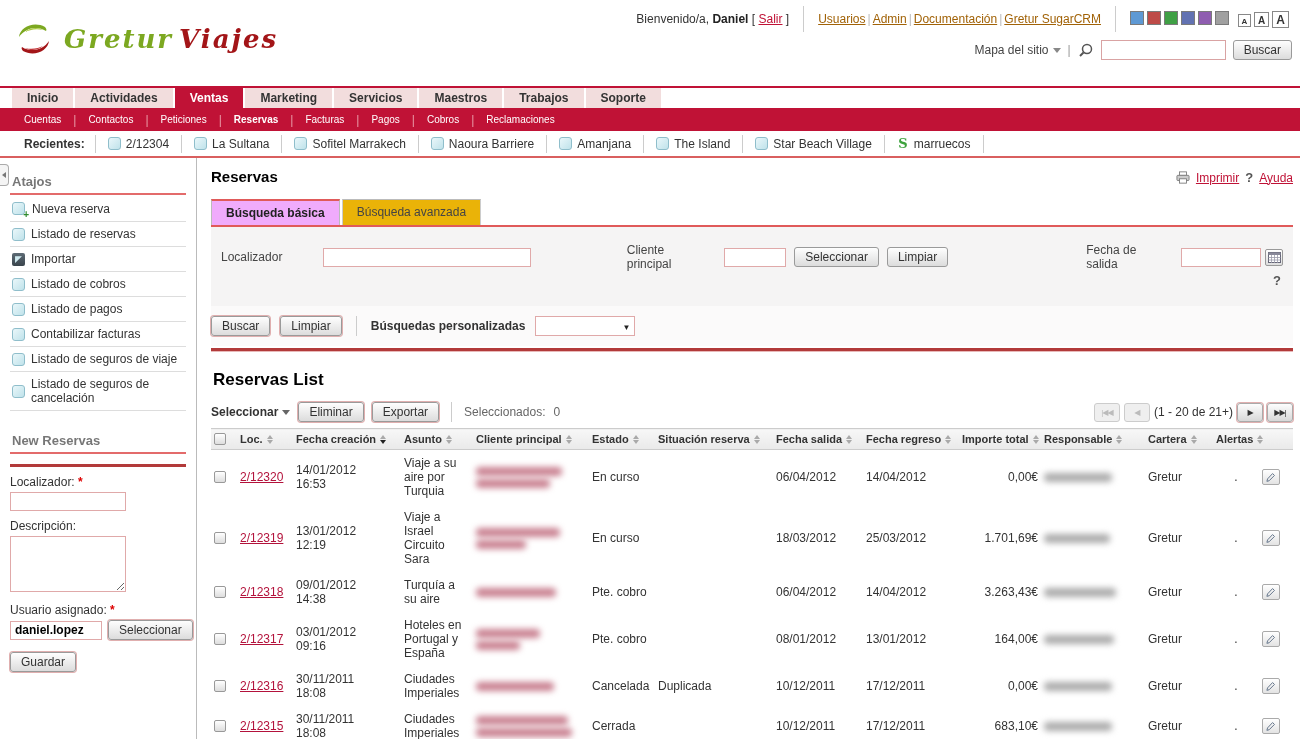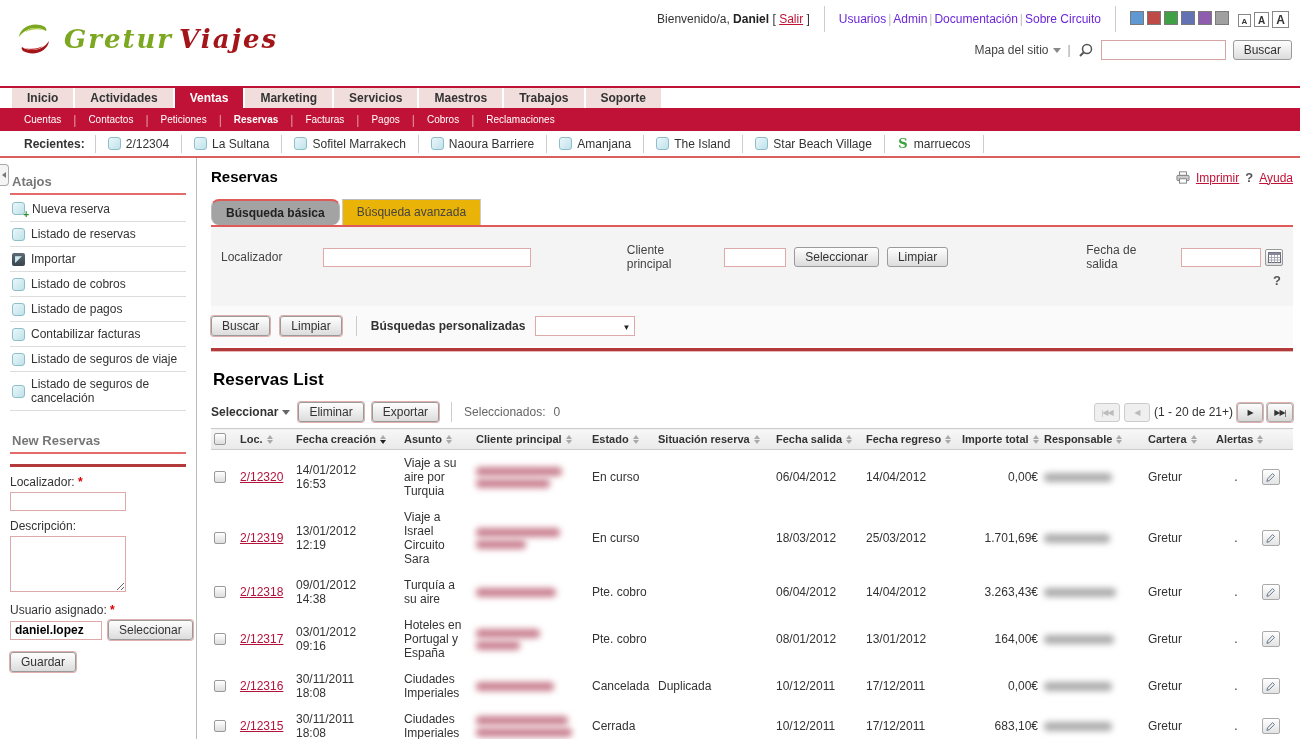--- a/index.html
+++ b/index.html
@@ -9,21 +9,21 @@
 
   
   .topbar { position:relative; height:86px; background:#fff; }
   .logo { position:absolute; left:12px; top:18px; display:flex; align-items:center; }
   .logo-text { margin-left:8px; font-family:"DejaVu Serif", serif; font-style:italic;
     font-weight:bold; font-size:26px; letter-spacing:2px; }
   .logo-text .g1 { color:#7CA821; }
   .logo-text .g2 { color:#A31518; margin-left:6px; }
   .top-row1 { position:absolute; top:6px; right:8px; display:flex; align-items:center; gap:6px; font-size:12px; color:#333; }
   .welcome b { color:#222; }
-  .toplink { color:#6d28d9; cursor:pointer; }
+  .toplink { color:#a16207; text-decoration:underline; cursor:pointer; }
   .sep { color:#bbb; margin:0 2px; }
   .salir { color:#C01236; text-decoration:underline; cursor:pointer; }
   .vbar { width:1px; height:26px; background:#ccc; margin:0 8px; }
   .swatch { width:14px; height:14px; border:1px solid #7a7a7a; display:inline-block; cursor:pointer; }
   .fontbtn { background:#fff; border:1px solid #888; display:inline-flex; align-items:flex-end; justify-content:center;
     cursor:pointer; color:#333; font-weight:bold; }
   .fb1{ width:13px; height:13px; font-size:8px;} .fb2{ width:15px; height:15px; font-size:10px;} .fb3{ width:17px; height:17px; font-size:12px;}
   .top-row2 { position:absolute; top:40px; right:8px; display:flex; align-items:center; gap:7px; color:#444; }
   .sitemap { display:flex; align-items:center; gap:4px; cursor:pointer; }
   .caret-down { width:0; height:0; border-left:4px solid transparent; border-right:4px solid transparent; border-top:5px solid #888; }
@@ -80,21 +80,21 @@
   
   .main { flex:1; padding:10px 8px 0 14px; position:relative; }
   .main-head { display:flex; justify-content:space-between; align-items:flex-start; }
   .page-title { color:#000; font-size:15px; font-weight:bold; }
   .head-links { display:flex; align-items:center; gap:6px; font-size:12px; margin-top:2px; }
   .redlink { color:#C01236; text-decoration:underline; cursor:pointer; }
   .qmark { color:#555; font-weight:bold; font-size:13px; }
 
   .search-tabs { display:flex; margin-top:14px; }
   .s-tab { padding:5px 14px; font-size:12px; cursor:pointer; border:1px solid #ccc; border-bottom:none; }
-  .s-tab.active { border-top:2px solid #E05A5A; background:#a3a3a3; font-weight:bold; color:#222; border-left-color:#bbb; border-right-color:#bbb;border-radius:8px; }
+  .s-tab.active { border-top:2px solid #E05A5A; background:#f0abfc; font-weight:bold; color:#222; border-left-color:#bbb; border-right-color:#bbb; }
   .s-tab.inactive { background:#eab308; color:#444; border-top:1px solid #bbb; margin-left:2px; }
   .search-panel { border-top:2px solid #E05A5A; background:#F5F4F4; padding:16px 10px 18px 10px; }
   .sp-row { display:flex; align-items:center; }
   .sp-label { color:#444; }
   .cal-btn { width:19px; height:17px; border:1px solid #999; background:linear-gradient(#fff,#ddd); border-radius:2px;
     display:inline-flex; align-items:center; justify-content:center; cursor:pointer; margin-left:4px; }
   .actions-row { display:flex; align-items:center; gap:10px; padding:10px 0 10px 0; background:#FBFAFA; }
   .select-box { position:relative; width:100px; height:20px; border:1px solid #E0A9A9; background:#fff; cursor:pointer; }
   .select-box .caret { position:absolute; right:4px; top:6px; font-size:8px; color:#222; }
   .thick-sep { height:3px; background:#B23A3A; margin-top:2px; }
@@ -148,21 +148,21 @@
       </div>
     </div>
 
     <div class="top-row1">
       <span class="welcome">
         <span>Bienvenido/a,</span>
         <b>Daniel</b>
         [ <span class="salir">Salir</span> ]
       </span>
       <span class="vbar"></span>
-      <span id="top-links"><span class="toplink">Usuarios</span><span class="sep">|</span><span class="toplink">Admin</span><span class="sep">|</span><span class="toplink">Documentación</span><span class="sep">|</span><span class="toplink">Sobre Circuito</span></span>
+      <span id="top-links"><span class="toplink">Usuarios</span><span class="sep">|</span><span class="toplink">Admin</span><span class="sep">|</span><span class="toplink">Documentación</span><span class="sep">|</span><span class="toplink">Gretur SugarCRM</span></span>
       <span class="vbar"></span>
       <span id="theme-swatches"><span class="swatch" style="background: rgb(94, 153, 212); margin-right: 3px;"></span><span class="swatch" style="background: rgb(190, 75, 72); margin-right: 3px;"></span><span class="swatch" style="background: rgb(63, 160, 69); margin-right: 3px;"></span><span class="swatch" style="background: rgb(98, 114, 178); margin-right: 3px;"></span><span class="swatch" style="background: rgb(143, 93, 176); margin-right: 3px;"></span><span class="swatch" style="background: rgb(160, 160, 160); margin-right: 3px;"></span></span>
       <span id="font-buttons"><span class="fontbtn fb1" style="margin-right: 3px;">A</span><span class="fontbtn fb2" style="margin-right: 3px;">A</span><span class="fontbtn fb3" style="margin-right: 3px;">A</span></span>
     </div>
 
     <div class="top-row2">
       <span class="sitemap">
         <span>Mapa del sitio</span>
         <span class="caret-down"></span>
       </span>

